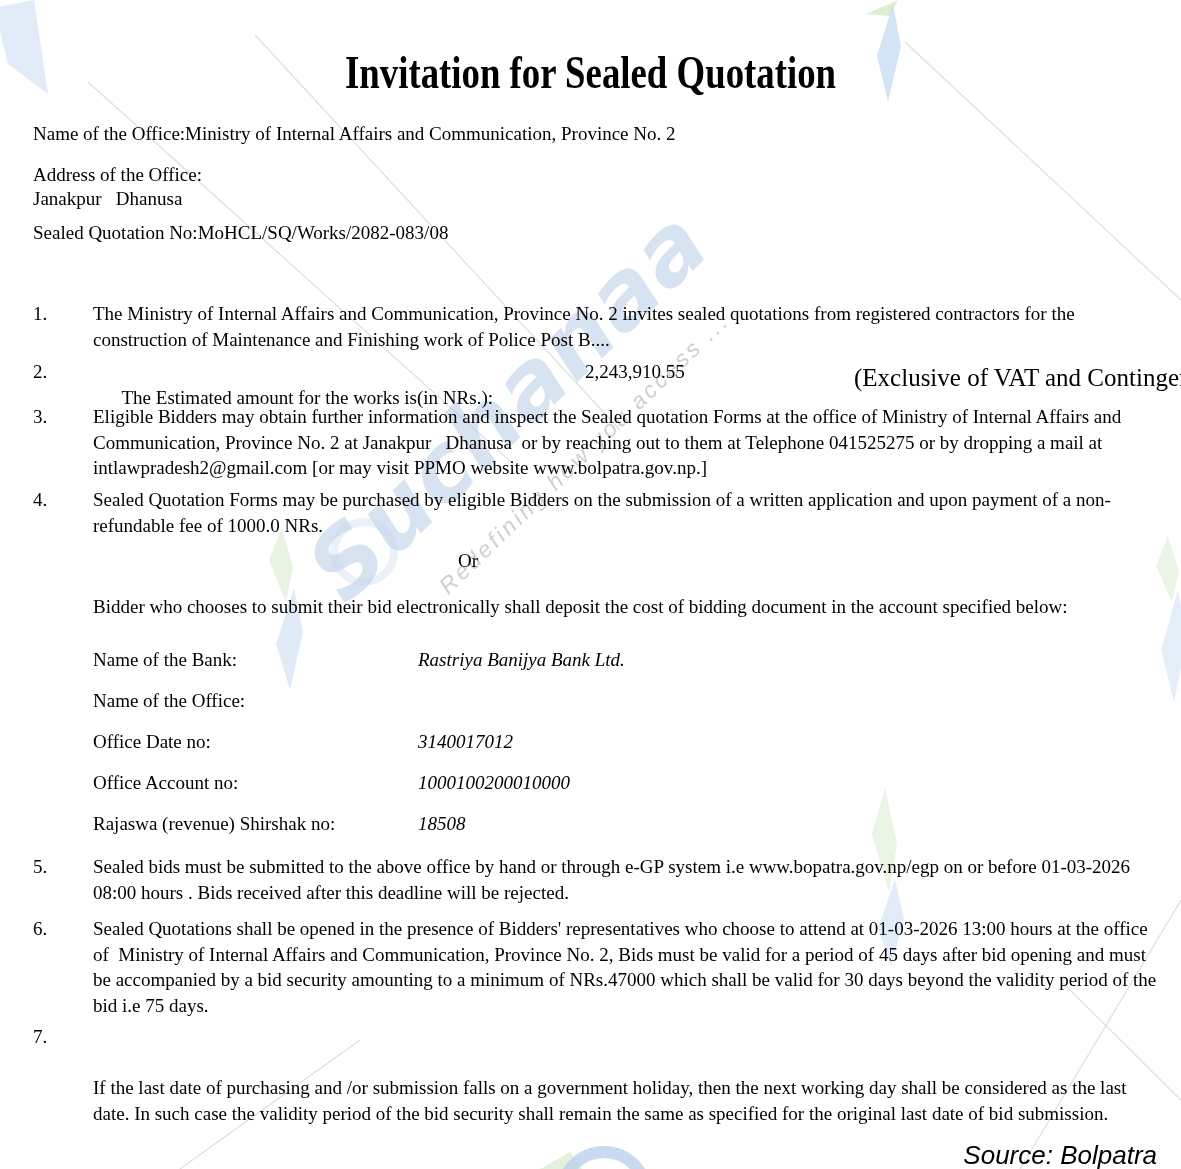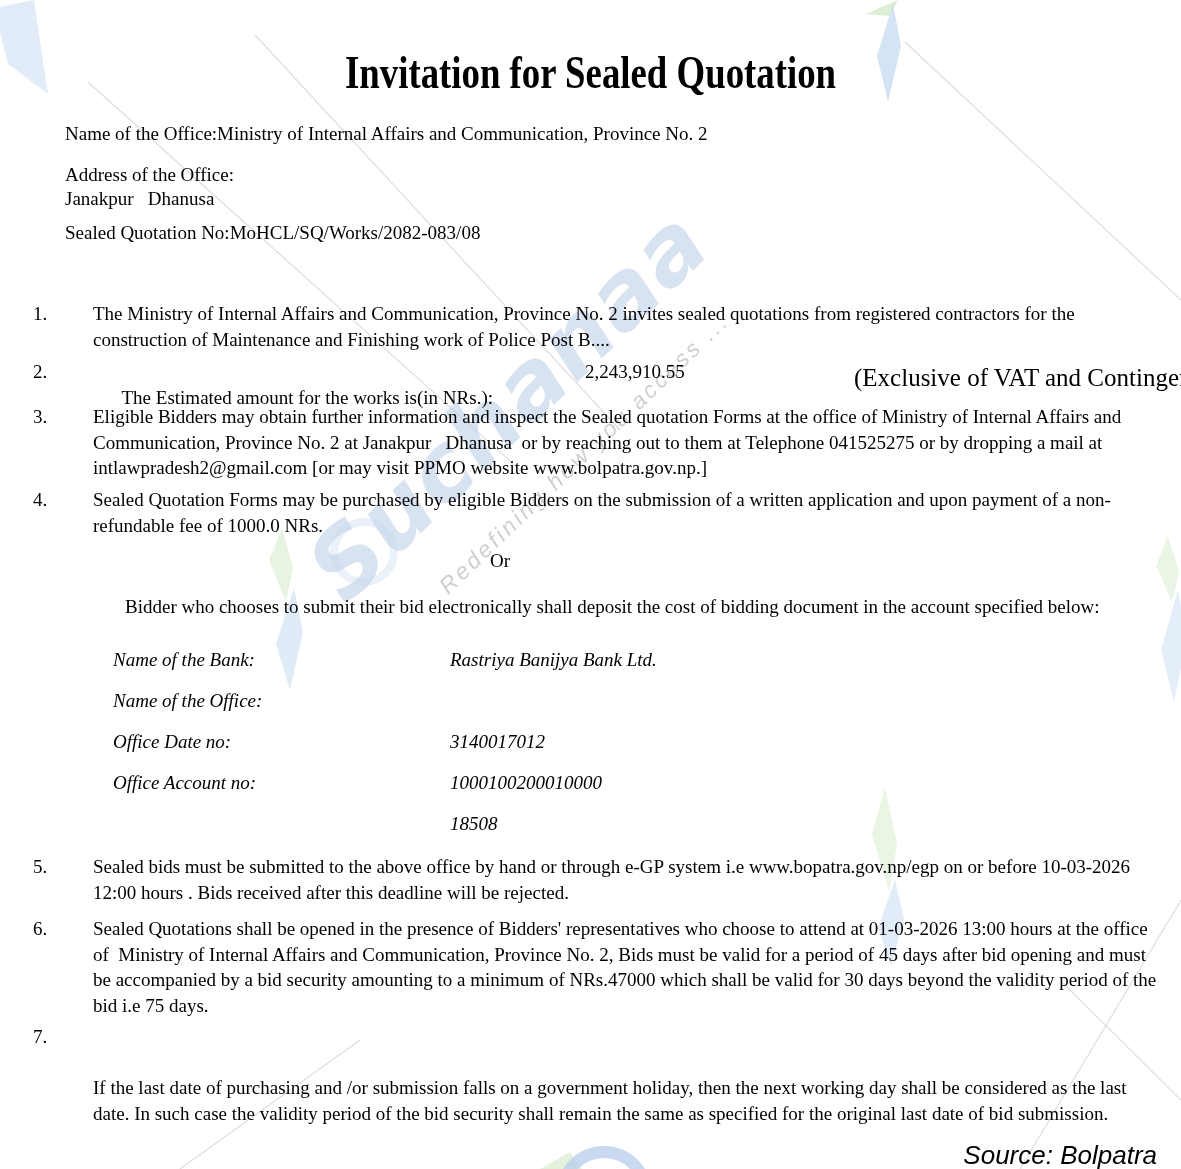--- a/index.html
+++ b/index.html
@@ -9,28 +9,28 @@
   }
   .abs{position:absolute;}
   .decor{position:absolute;z-index:1;top:0;left:0;width:100%;height:100%;}
 
   .doc-title{
     position:absolute;top:18px;left:0;width:1181px;text-align:center;
     font-weight:bold;font-size:46px;line-height:48px;
     transform:scaleX(0.80);transform-origin:50% 50%;
     letter-spacing:0px;z-index:2;
   }
-  .line{position:absolute;font-size:19px;line-height:25.5px;white-space:pre-wrap;z-index:2;margin-left:32px;}
+  .line{position:absolute;font-size:19px;line-height:25.5px;white-space:pre-wrap;z-index:2;}
   .meta{left:33px;}
   .num-item{position:absolute;left:33px;width:1140px;display:flex;z-index:2;}
   .num-item .num{flex:0 0 60px;font-size:19px;line-height:25.5px;}
   .num-item .txt{flex:1;font-size:19px;line-height:25.5px;white-space:pre-wrap;max-width:1072px;}
   .amount{position:absolute;left:492px;top:0;font-size:19px;white-space:nowrap;}
   .vat-note{position:absolute;left:761px;top:6px;font-size:25px;white-space:nowrap;}
-  .bank-row-label{left:81px;font-style:italic;}
+  .bank-row-label{left:93px;}
   .bank-row-value{left:418px;font-style:italic;}
   .or-sep{left:458px;}
   .date-cell{display:inline-block;}
   .w-datelabel{width:132px;}
   .w-publabel{width:127px;}
   .source-line{
     position:absolute;right:24px;top:1140px;font-size:26px;font-style:italic;
     font-family:"Liberation Sans","DejaVu Sans",sans-serif;z-index:2;white-space:nowrap;
   }
   
@@ -152,25 +152,26 @@
   <div class="line bank-row-value" style="top:647px">Rastriya Banijya Bank Ltd.</div>
 
   <div class="line bank-row-label" style="top:688px">Name of the Office:</div>
 
   <div class="line bank-row-label" style="top:729px">Office Date no:</div>
   <div class="line bank-row-value" style="top:729px">3140017012</div>
 
   <div class="line bank-row-label" style="top:770px">Office Account no:</div>
   <div class="line bank-row-value" style="top:770px">1000100200010000</div>
 
+  <div class="line bank-row-label" style="top:811px">Rajaswa (revenue) Shirshak no:</div>
   <div class="line bank-row-value" style="top:811px">18508</div>
 
   <div class="num-item" style="top:854px">
     <div class="num">5.</div>
-    <div class="txt">Sealed bids must be submitted to the above office by hand or through e-GP system i.e www.bopatra.gov.np/egp on or before 10-03-2026 12:00 hours . Bids received after this deadline will be rejected.</div>
+    <div class="txt">Sealed bids must be submitted to the above office by hand or through e-GP system i.e www.bopatra.gov.np/egp on or before 01-03-2026 08:00 hours . Bids received after this deadline will be rejected.</div>
   </div>
 
   <div class="num-item" style="top:916px">
     <div class="num">6.</div>
     <div class="txt">Sealed Quotations shall be opened in the presence of Bidders' representatives who choose to attend at 01-03-2026 13:00 hours at the office of  Ministry of Internal Affairs and Communication, Province No. 2, Bids must be valid for a period of 45 days after bid opening and must be accompanied by a bid security amounting to a minimum of NRs.47000 which shall be valid for 30 days beyond the validity period of the bid i.e 75 days.</div>
   </div>
 
   <div class="num-item" style="top:1024px">
     <div class="num">7.</div>
     <div class="txt">

